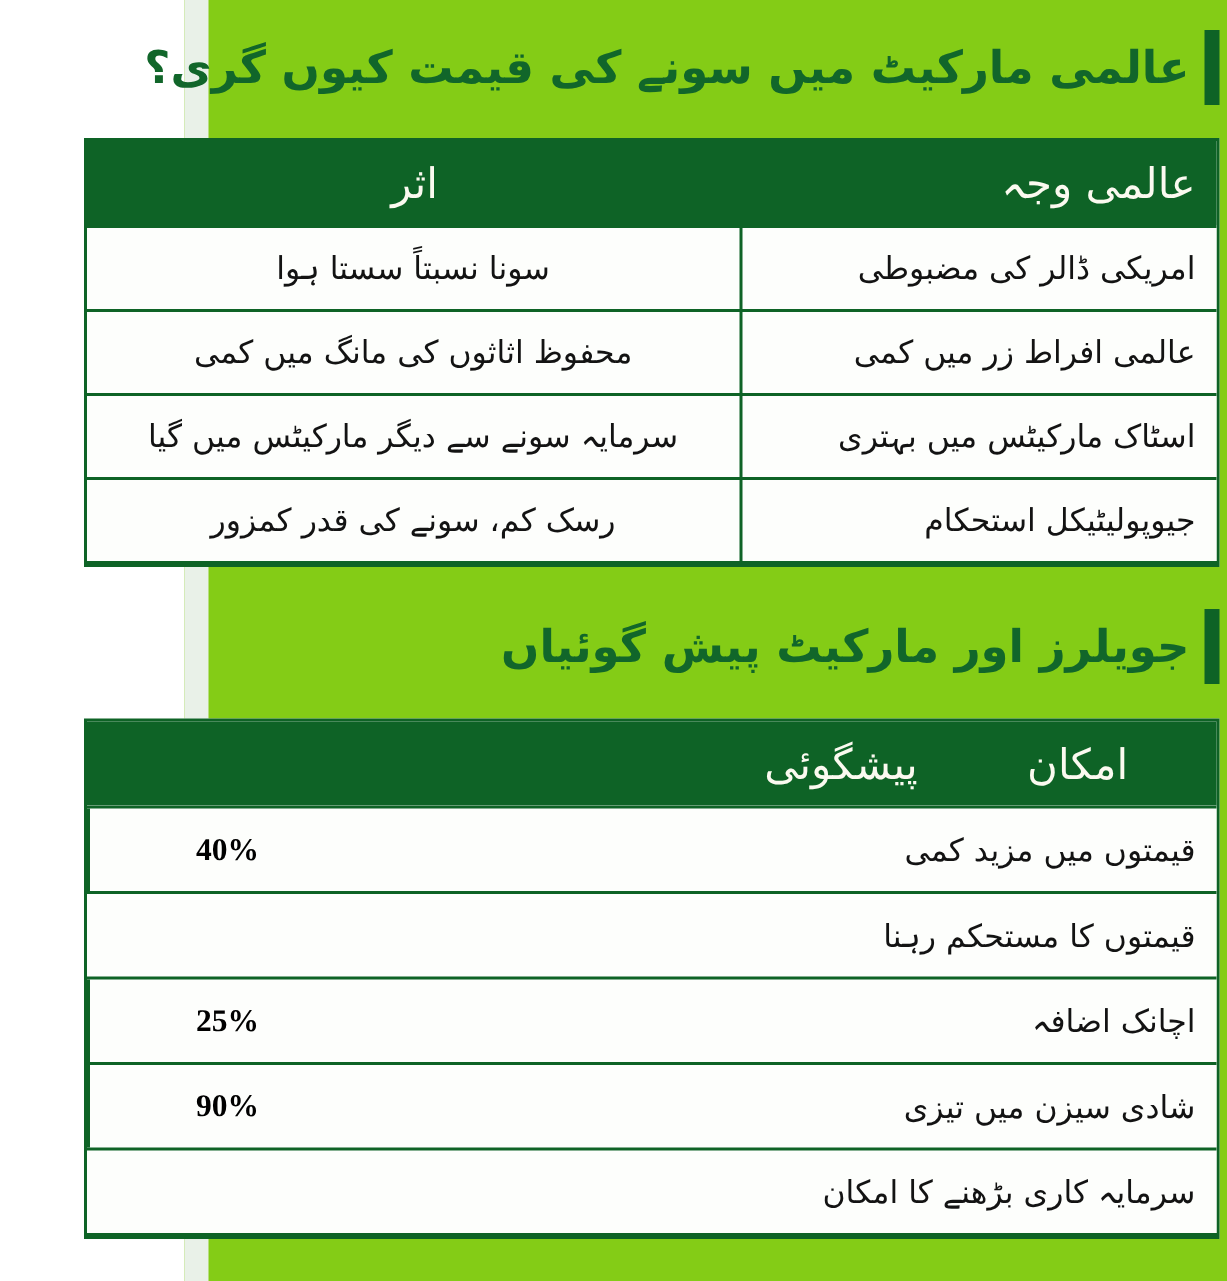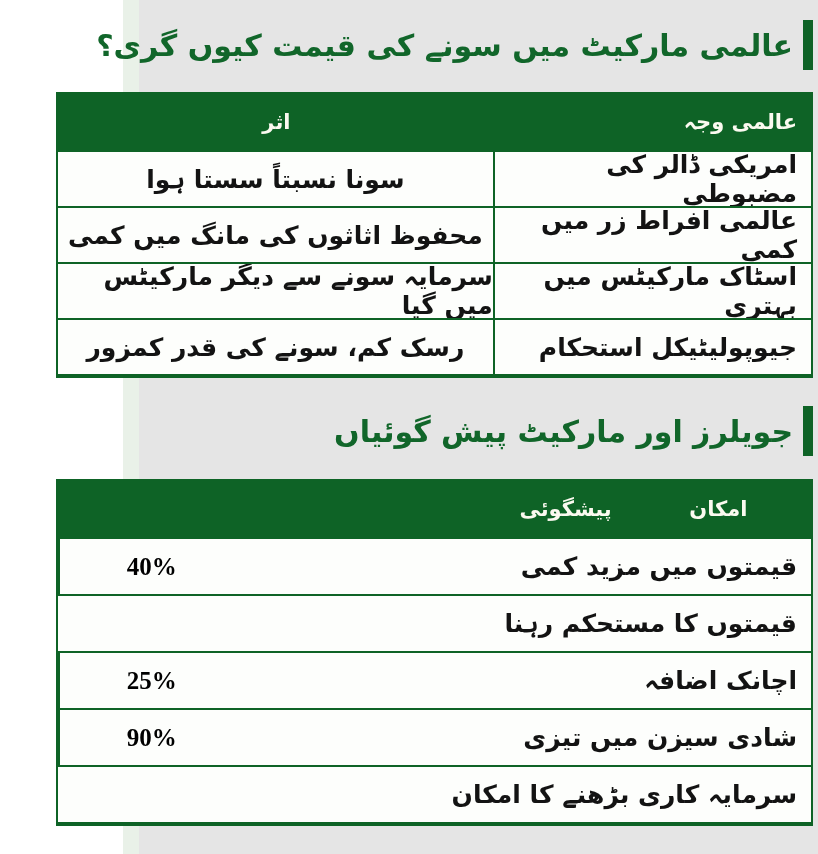--- a/index.html
+++ b/index.html
@@ -9,21 +9,21 @@
     --cell-bg:#fdfefc;
     --header-ink:#fbfaf0;
   }
   *{margin:0;padding:0;box-sizing:border-box;}
   html,body{background:#ffffff;}
   body{
     font-family:"DejaVu Sans","Liberation Sans",sans-serif;
     width:818px;height:854px;overflow:hidden;
   }
   .page{
-    position:relative;width:695px;height:854px;background:#e5e5e5;direction:rtl;
+    position:relative;width:695px;height:854px;background:#84cc16;direction:rtl;
   }
   .side-strip{
     position:absolute;left:0;top:0;width:16px;height:854px;background:var(--strip);
   }
   .content{
     position:absolute;right:5px;top:0;width:757px;
   }
   .heading-row{
     display:flex;align-items:center;
   }
@@ -49,35 +49,35 @@
   }
   .tbl-row{
     display:flex;height:56px;background:var(--cell-bg);
     border-top:2px solid var(--green);
   }
   .tbl-2 .tbl-row{height:57px;}
   .cell{
     display:flex;align-items:center;overflow:hidden;
   }
   .head-cell{
-    color:var(--header-ink);font-weight:700;font-size:21px;text-align:right;
+    color:var(--header-ink);font-weight:400;font-size:28px;text-align:right;
   }
   .body-cell{
-    font-size:25px;color:#131313;font-weight:bold;
+    font-size:21px;color:#131313;
   }
   .col-0{justify-content:flex-start;padding-inline-start:14px;}
   .col-1{justify-content:center;}
   .tbl-row .col-1{border-inline-start:2px solid var(--green);}
   .tbl-1 .col-0{width:42%;}
   .tbl-1 .col-1{width:58%;}
   .tbl-2 .col-0{width:75.4%;}
   .tbl-2 .col-1{width:24.6%;}
   .tbl-2 .body-cell.col-1{
     font-family:"Liberation Serif","DejaVu Serif",serif;
-    font-weight:700;font-size:25px;color:#000;direction:ltr;
+    font-weight:700;font-size:21px;color:#000;direction:ltr;
   }
 </style>
 </head>
 <body>
 
 <div class="page">
   <div class="side-strip"></div>
   <div class="content">
 
     <div class="section">

